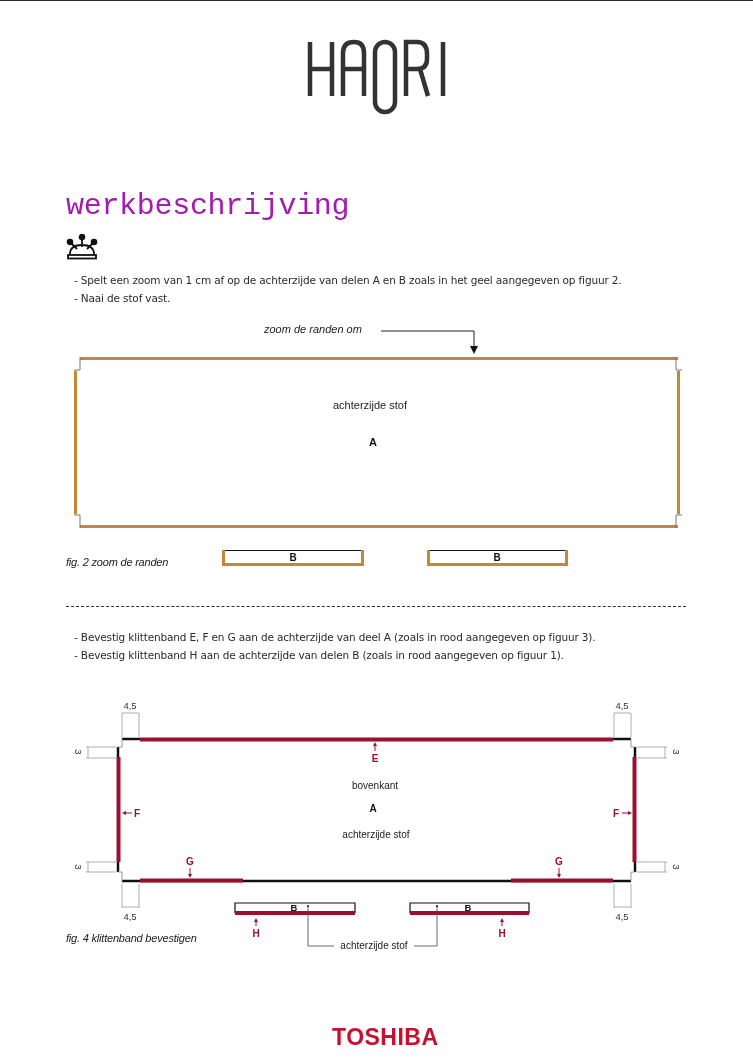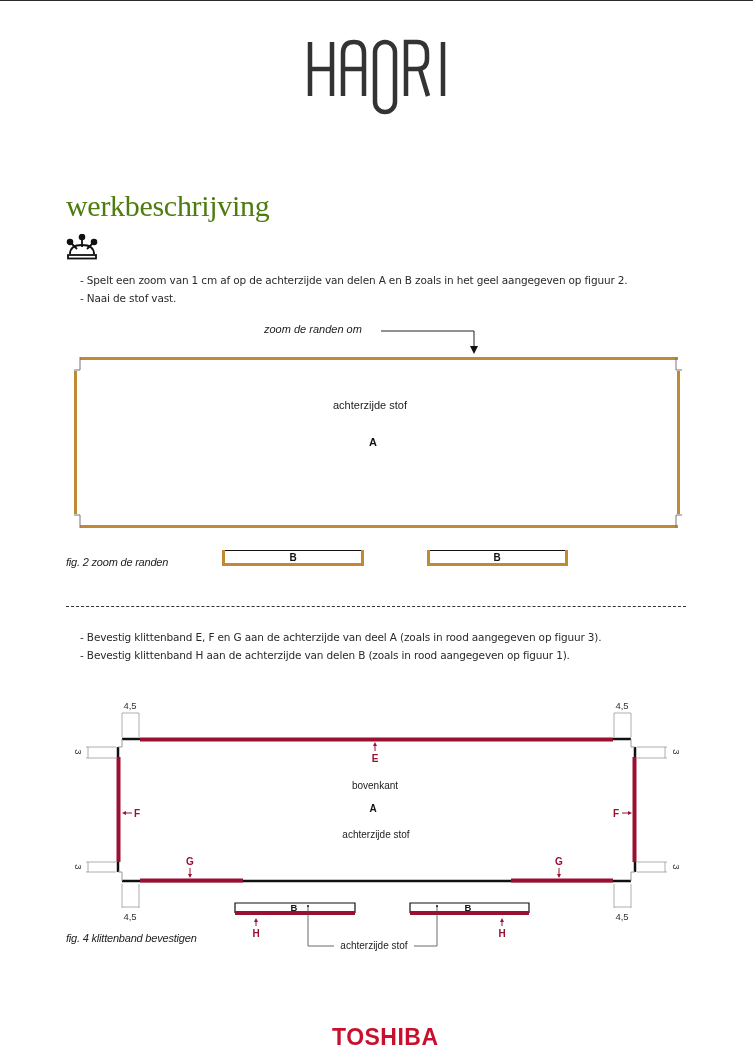--- a/index.html
+++ b/index.html
@@ -1,23 +1,23 @@
 <!DOCTYPE html>
 <html><head>
   <meta charset="utf-8">
   <style>
     html, body { margin: 0; padding: 0; background: #ffffff; }
     body { width: 753px; height: 1059px; position: relative; overflow: hidden;
            font-family: "DejaVu Sans", sans-serif; color: #222; }
     .topline { position: absolute; left: 0; top: 0; width: 753px; height: 1px; background: #2b2b2b; }
     .logo { position: absolute; left: 300px; top: 28px; width: 160px; height: 90px; }
-    .title { position: absolute; left: 66px; top: 189px; font-family: Liberation Serif, serif;
-             font-weight: 200; font-size: 30px; color: #4d7c0f; letter-spacing: -0.3px; }
+    .title { position: absolute; left: 66px; top: 189px; font-family: Liberation Mono, monospace;
+             font-weight: 200; font-size: 30px; color: #a21caf; letter-spacing: -0.3px; }
     .pin-icon { position: absolute; left: 66px; top: 234px; width: 32px; height: 26px; }
-    .instr { position: absolute; left: 80px; font-family: "DejaVu Sans", sans-serif; font-size: 10.5px;
+    .instr { position: absolute; left: 74px; font-family: "DejaVu Sans", sans-serif; font-size: 10.5px;
              color: #2a2a2a; line-height: 18px; letter-spacing: -0.15px; }
     .instr div { white-space: nowrap; }
     .fig { position: absolute; left: 0; top: 0; }
     .caption { position: absolute; font-family: Liberation Sans, sans-serif; font-style: italic;
                font-size: 11px; color: #222; white-space: nowrap; letter-spacing: -0.2px; }
     .dashed { position: absolute; left: 66px; top: 606px; width: 620px; height: 0;
               border-top: 1px dashed #333; }
     .toshiba { position: absolute; left: 332px; top: 1024px; font-family: "Liberation Sans", sans-serif;
                font-weight: bold; font-size: 23px; color: #c8102e; letter-spacing: 0.5px; }
     svg text { font-family: "Liberation Sans", sans-serif; }

